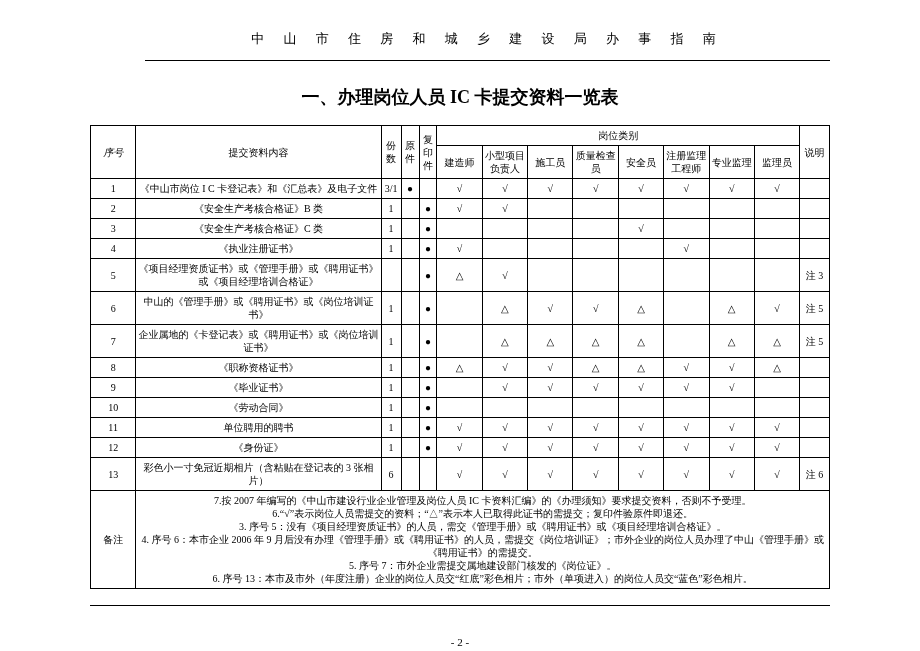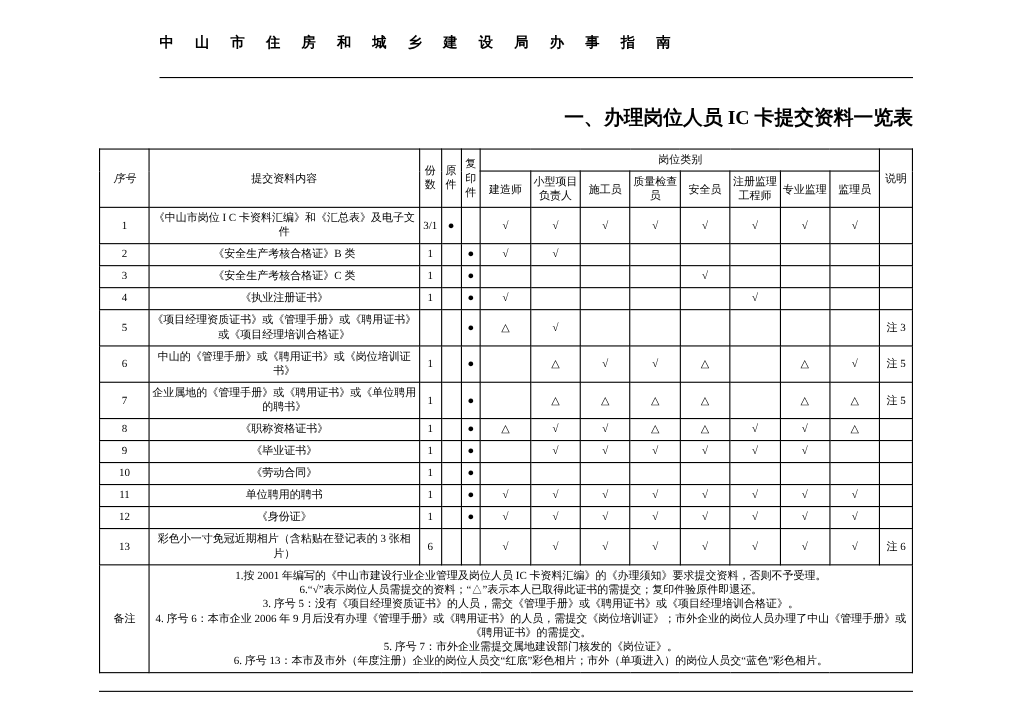--- a/index.html
+++ b/index.html
@@ -9,31 +9,31 @@
     }
     body {
       font-family: "SimSun", "STSong", serif;
       background: #fff;
       font-size: 11px;
       color: #000;
       padding: 30px 90px 20px 90px;
       width: 920px;
     }
     .header-line {
-      font-weight: bold;
+      font-weight: normal;
       letter-spacing: 8px;
       font-size: 13px;
       border-bottom: 1.5px solid #000;
-      padding-bottom: 22px;
+      padding-bottom: 12px;
       margin-left: 55px;
       margin-right: 0;
-      text-align: left;
+      text-align: center;
     }
     .title {
-      text-align: right;
+      text-align: center;
       font-size: 18px;
       font-weight: bold;
       margin: 24px 0 16px 0;
     }
     table.main {
       width: 100%;
       border-collapse: collapse;
       font-size: 10px;
     }
     table.main th,
@@ -100,21 +100,21 @@
       <th class="col-role">质量检查员</th>
       <th class="col-role">安全员</th>
       <th class="col-role">注册监理工程师</th>
       <th class="col-role">专业监理</th>
       <th class="col-role">监理员</th>
     </tr>
   </thead>
   <tbody id="table-body">
       <tr>
         <td>1</td>
-        <td>《中山市岗位 I C 卡资料汇编》和《汇总表》及电子文件</td>
+        <td>《中山市岗位 I C 卡登记表》和《汇总表》及电子文件</td>
         <td>3/1</td>
         <td>●</td>
         <td></td>
         <td>√</td>
         <td>√</td>
         <td>√</td>
         <td>√</td>
         <td>√</td>
         <td>√</td>
         <td>√</td>
@@ -196,21 +196,21 @@
         <td>√</td>
         <td>√</td>
         <td>△</td>
         <td></td>
         <td>△</td>
         <td>√</td>
         <td>注 5</td>
       </tr>
       <tr>
         <td>7</td>
-        <td>企业属地的《管理手册》或《聘用证书》或《单位聘用的聘书》</td>
+        <td>企业属地的《卡登记表》或《聘用证书》或《岗位培训证书》</td>
         <td>1</td>
         <td></td>
         <td>●</td>
         <td></td>
         <td>△</td>
         <td>△</td>
         <td>△</td>
         <td>△</td>
         <td></td>
         <td>△</td>
@@ -311,21 +311,21 @@
         <td>√</td>
         <td>√</td>
         <td>√</td>
         <td>注 6</td>
       </tr>
     </tbody>
   <tfoot>
     <tr>
       <td class="notes-label">备注</td>
       <td colspan="14" class="notes-cell">
-        <div>1.按 2001 年编写的《中山市建设行业企业管理及岗位人员 IC 卡资料汇编》的《办理须知》要求提交资料，否则不予受理。</div>
+        <div>7.按 2007 年编写的《中山市建设行业企业管理及岗位人员 IC 卡资料汇编》的《办理须知》要求提交资料，否则不予受理。</div>
         <div>6.“√”表示岗位人员需提交的资料；“△”表示本人已取得此证书的需提交；复印件验原件即退还。</div>
         <div>3. 序号 5：没有《项目经理资质证书》的人员，需交《管理手册》或《聘用证书》或《项目经理培训合格证》。</div>
         <div>4. 序号 6：本市企业 2006 年 9 月后没有办理《管理手册》或《聘用证书》的人员，需提交《岗位培训证》；市外企业的岗位人员办理了中山《管理手册》或《聘用证书》的需提交。</div>
         <div>5. 序号 7：市外企业需提交属地建设部门核发的《岗位证》。</div>
         <div>6. 序号 13：本市及市外（年度注册）企业的岗位人员交“红底”彩色相片；市外（单项进入）的岗位人员交“蓝色”彩色相片。</div>
       </td>
     </tr>
   </tfoot>
 </table>
 

